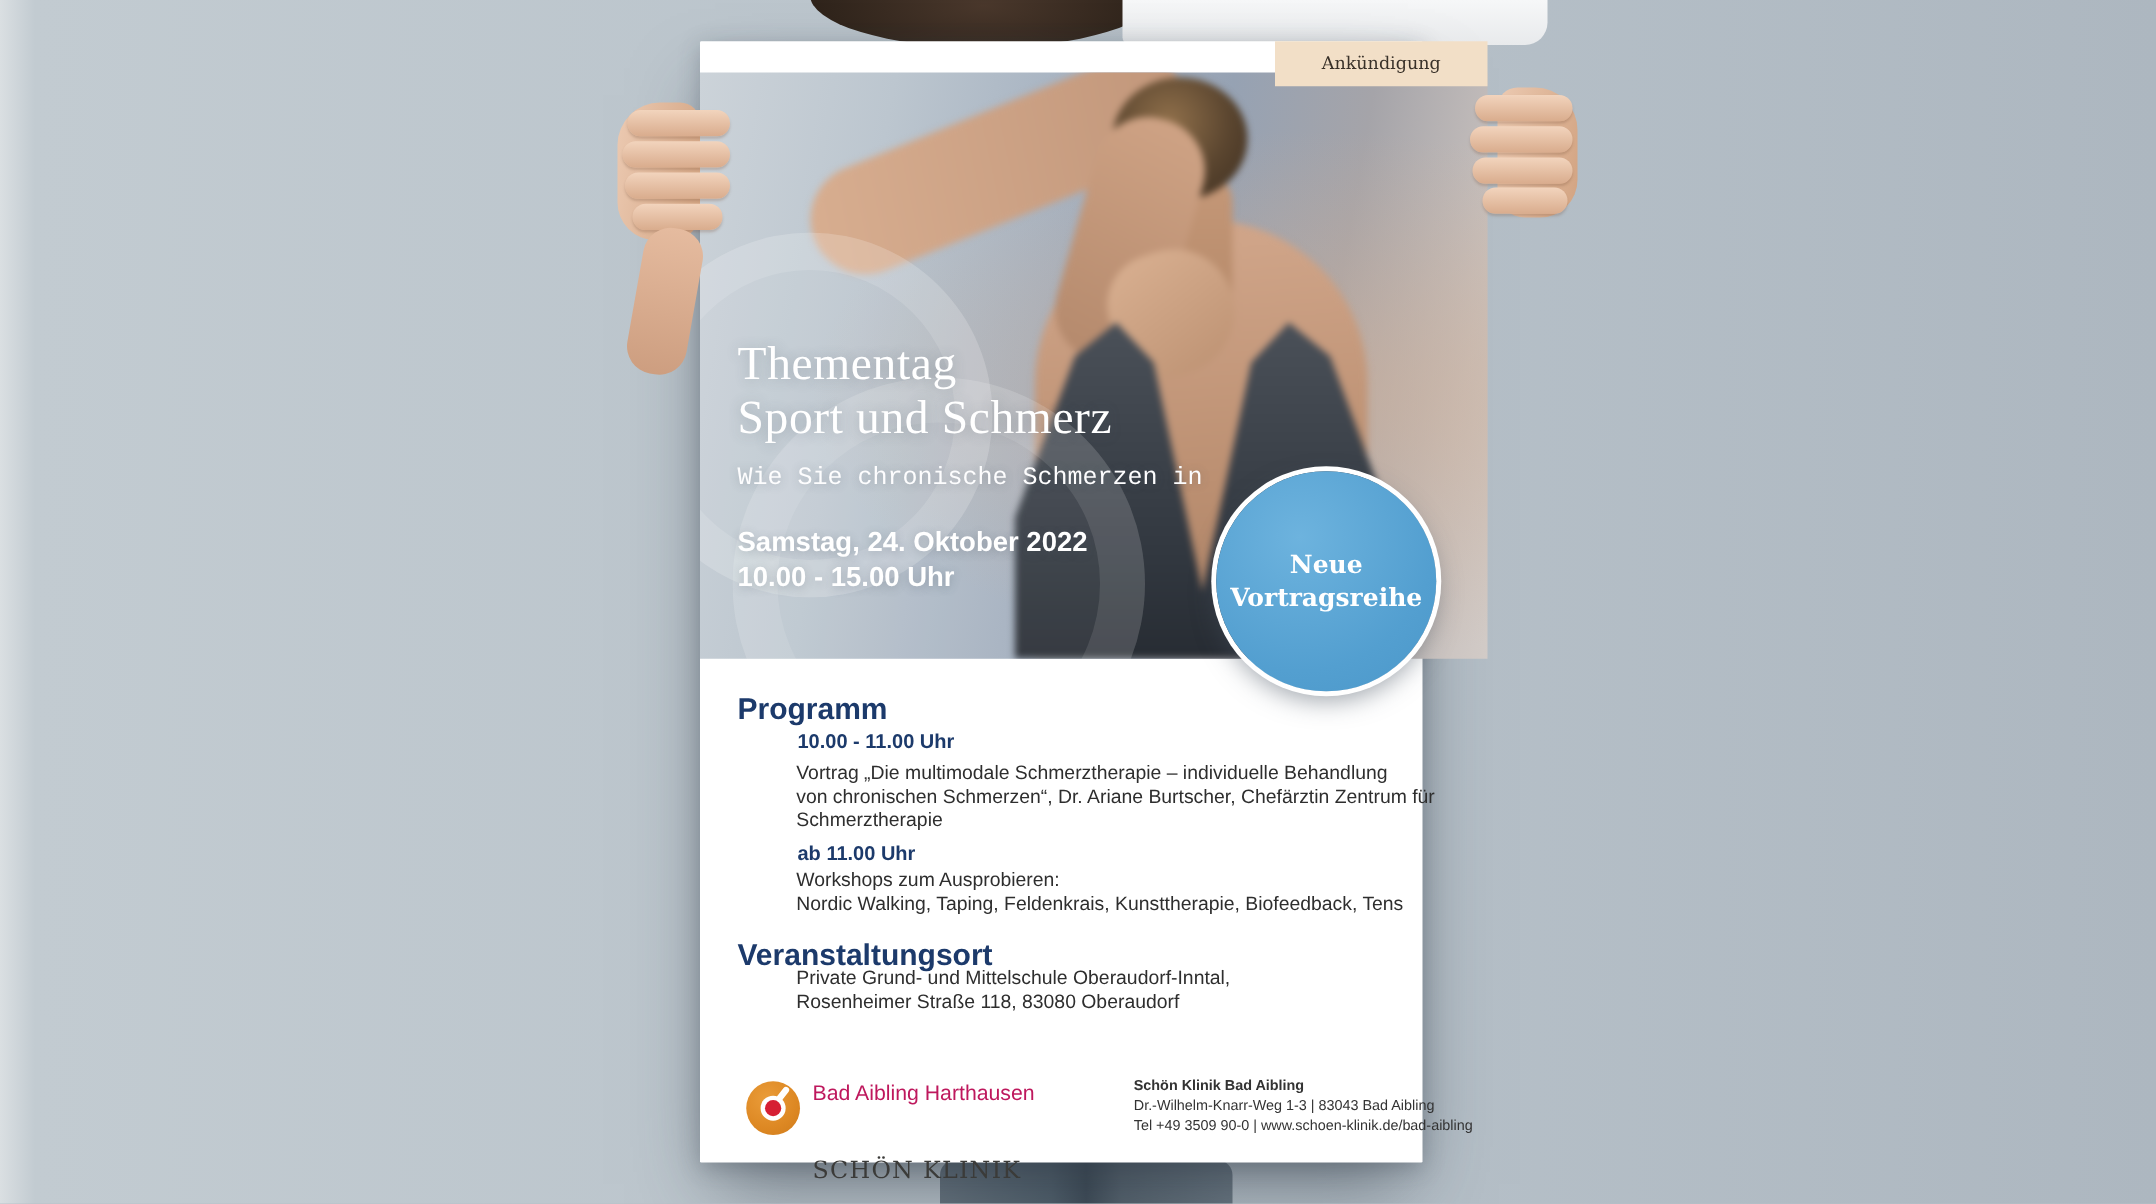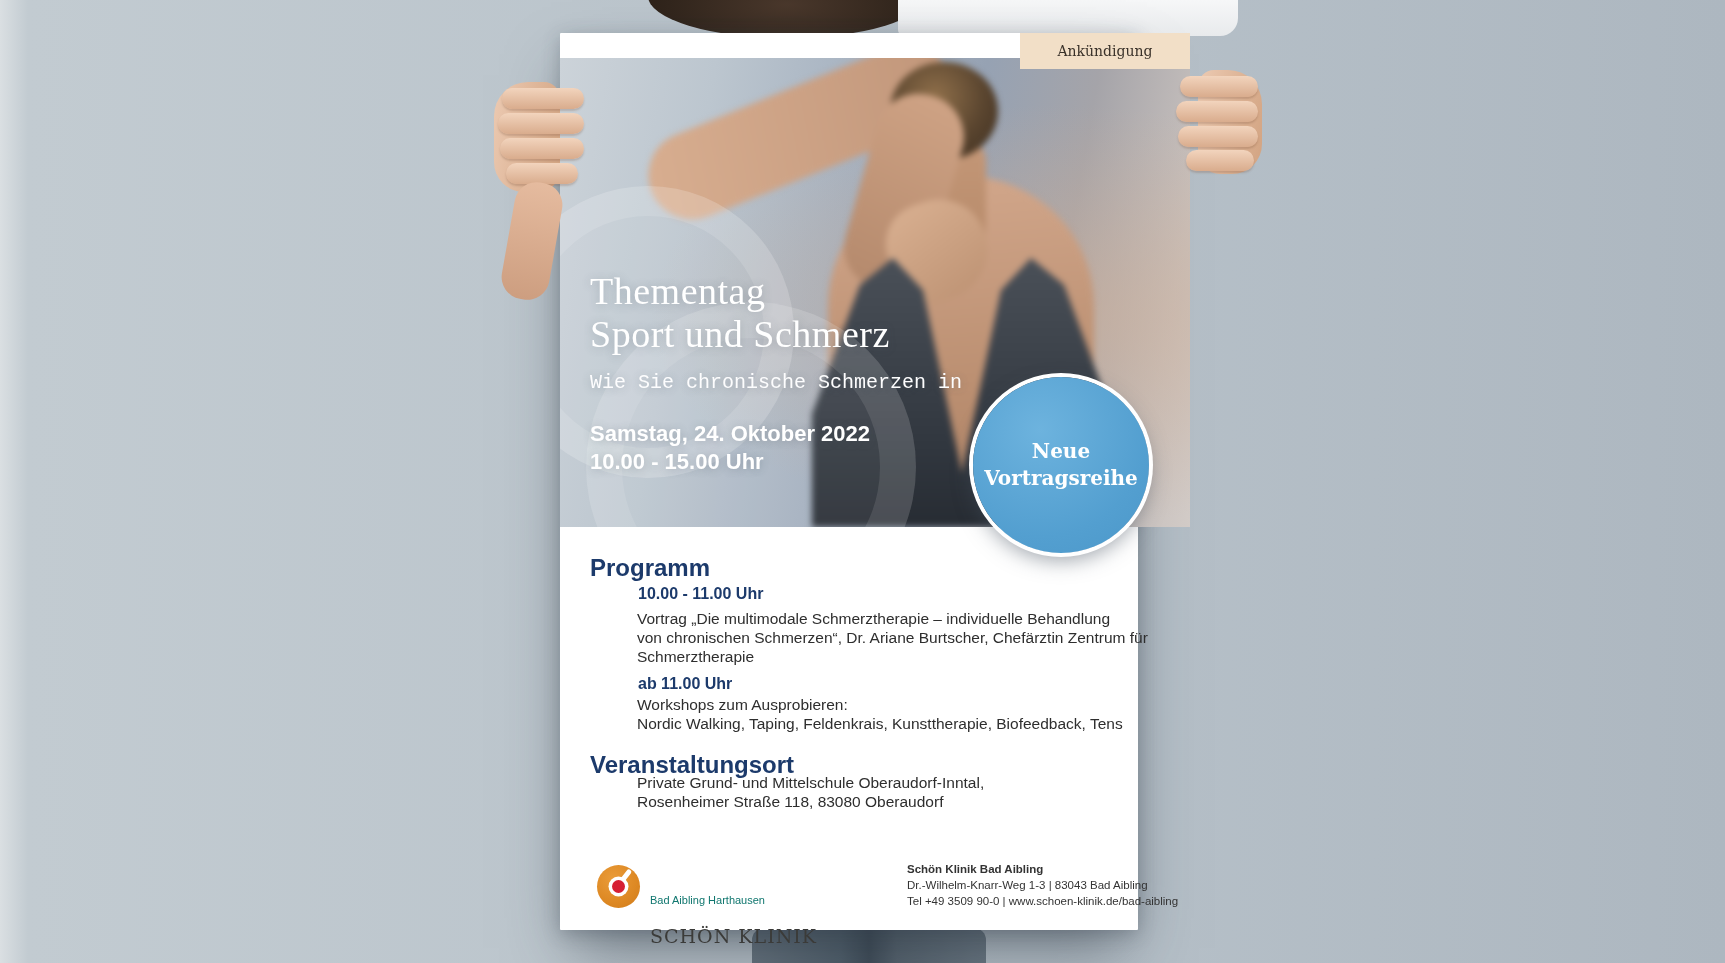--- a/index.html
+++ b/index.html
@@ -189,22 +189,22 @@
   }
   .logo-dot {
     position:absolute; left:15px; top:15px; width:13px; height:13px;
     background:#d61f33; border-radius:50%; box-shadow:0 0 0 3.5px #ffffff;
   }
   .brand-name {
     position:absolute; left:90px; top:872px; white-space:nowrap;
     font-family:"DejaVu Serif", serif; font-size:19px; letter-spacing:1px; color:#3b3b39;margin-top:20px;
   }
   .brand-location {
-    position:absolute; left:90px; top:861px; white-space:nowrap;
-    font-size:11px; color:#0f766e;
+    position:absolute; left:90px; top:832px; white-space:nowrap;
+    font-size:17px; color:#be185d;
   }
   .footer-contact {
     position:absolute; left:347px; top:828px; white-space:nowrap;
     font-size:11.5px; line-height:16px; color:#333333;
   }
   .footer-contact .bold { font-weight:700; }
 </style>
 </head>
 <body>
 

